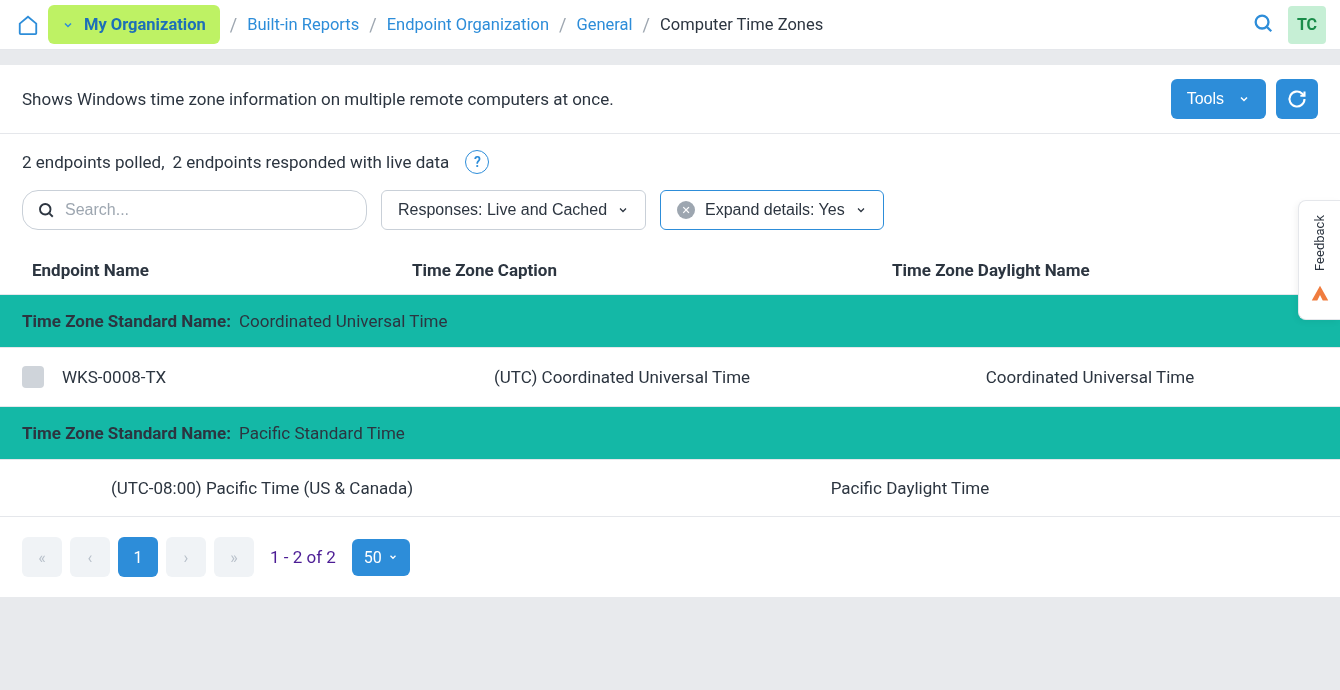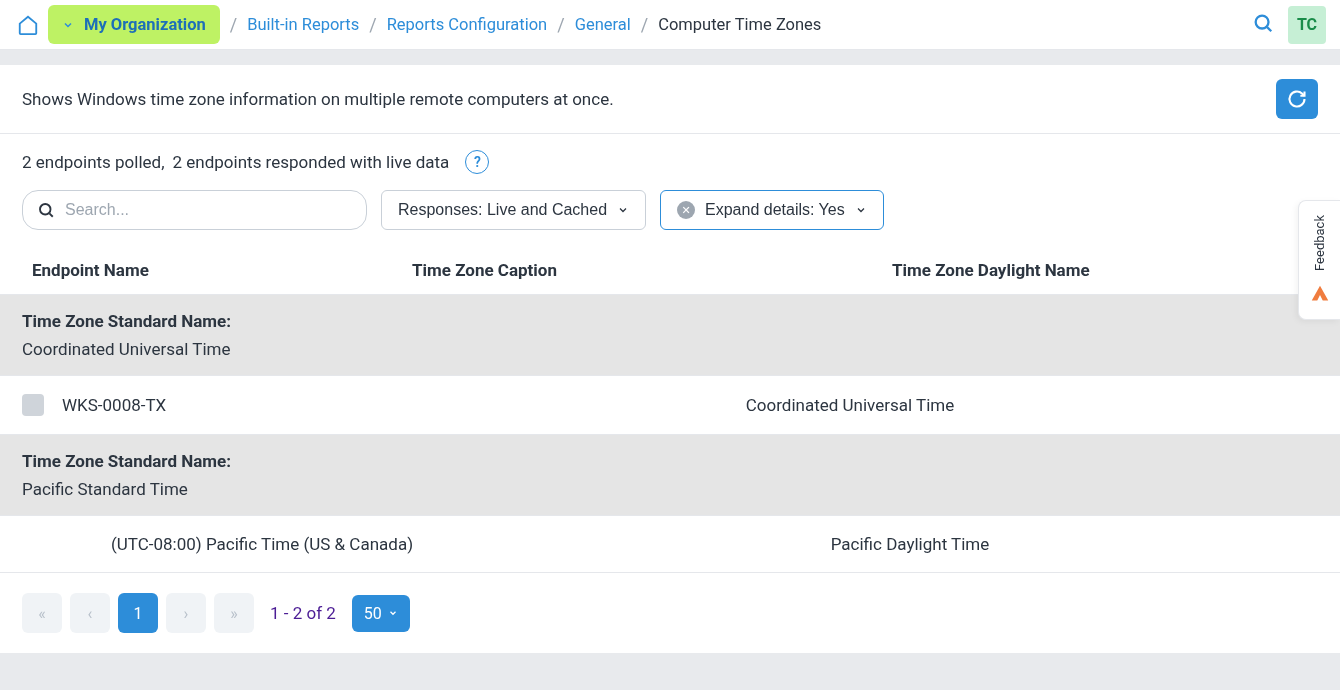--- a/index.html
+++ b/index.html
@@ -35,21 +35,21 @@
     .search-box input::placeholder { color: #9da6b0; }
     .pill-btn { display: flex; align-items: center; gap: 10px; border: 1px solid #c9d0d8; border-radius: 6px; height: 40px; padding: 0 16px; font-size: 16px; color: #2c3540; background: #fff; cursor: pointer; }
     .pill-btn.active { border-color: #2d8dd9; }
     .pill-btn .close-circ { width: 18px; height: 18px; background: #9da6b0; border-radius: 50%; color: #fff; display: flex; align-items: center; justify-content: center; font-size: 11px; }
 
     .thead { display: flex; padding: 14px 32px; border-bottom: 1px solid #e5e7eb; font-weight: 700; font-size: 17px; color: #2c3540; }
     .col1 { width: 380px; }
     .col2 { width: 480px; }
     .col3 { flex: 1; }
 
-    .group-row { background: #e5e5e5; padding: 16px 22px; border-bottom: 1px solid #e5e7eb; display: flex; gap: 8px; font-size: 17px; flex-direction: column; }
+    .group-row { background: #14b8a6; padding: 16px 22px; border-bottom: 1px solid #e5e7eb; display: flex; gap: 8px; font-size: 17px; }
     .group-label { font-weight: 700; color: #2c3540; }
     .group-value { color: #2c3540; }
 
     .data-row { display: flex; align-items: center; padding: 18px 22px; border-bottom: 1px solid #e5e7eb; font-size: 17px; color: #2c3540; text-align: center; }
     .chk { width: 22px; height: 22px; background: #cfd4da; border-radius: 4px; margin-right: 18px; cursor: pointer; }
     .dr-col1 { width: 360px; display: flex; align-items: center; }
     .dr-col2 { width: 480px; }
     .dr-col3 { flex: 1; }
 
     .pager { display: flex; align-items: center; gap: 8px; padding: 20px 22px; background:#fff; }
@@ -75,41 +75,47 @@
   </div>
   <div class="org-chip">
     <svg class="chev" width="12" height="12" viewBox="0 0 24 24" fill="none" stroke="currentColor" stroke-width="3">
         <polyline points="6 9 12 15 18 9"></polyline>
       </svg>
     <span class="lbl">My Organization</span>
   </div>
   <span class="crumb-sep">/</span>
   <span class="crumb-link">Built-in Reports</span>
   <span class="crumb-sep">/</span>
-  <span class="crumb-link">Reports Configuration</span>
+  <span class="crumb-link">Endpoint Organization</span>
   <span class="crumb-sep">/</span>
   <span class="crumb-link">General</span>
   <span class="crumb-sep">/</span>
   <span class="crumb-final">Computer Time Zones</span>
 
   <div class="topbar-right">
     <div class="search-ico-btn">
       <svg width="22" height="22" viewBox="0 0 24 24" fill="none" stroke="currentColor" stroke-width="2.5">
           <circle cx="11" cy="11" r="7"></circle>
           <line x1="21" y1="21" x2="16.5" y2="16.5"></line>
         </svg>
     </div>
     <div class="avatar">TC</div>
   </div>
 </div>
 
 <div class="content">
   <div class="desc-row">
     <span class="desc-text">Shows Windows time zone information on multiple remote computers at once.</span>
     <div class="desc-actions">
+      <button class="tools-btn">
+        <span>Tools</span>
+        <svg width="12" height="12" viewBox="0 0 24 24" fill="none" stroke="currentColor" stroke-width="3">
+            <polyline points="6 9 12 15 18 9"></polyline>
+          </svg>
+      </button>
       <button class="refresh-btn">
         <svg width="20" height="20" viewBox="0 0 24 24" fill="none" stroke="currentColor" stroke-width="2.5">
             <path d="M21 12a9 9 0 1 1-3-6.7L21 8"></path>
             <polyline points="21 3 21 8 16 8"></polyline>
           </svg>
       </button>
     </div>
   </div>
 
   <div class="status-row">
@@ -149,20 +155,21 @@
 
   <div class="group-row">
     <span class="group-label">Time Zone Standard Name:</span>
     <span class="group-value">Coordinated Universal Time</span>
   </div>
   <div class="data-row">
     <div class="dr-col1">
       <div class="chk"></div>
       <span>WKS-0008-TX</span>
     </div>
+    <div class="dr-col2">(UTC) Coordinated Universal Time</div>
     <div class="dr-col3">Coordinated Universal Time</div>
   </div>
 
   <div class="group-row">
     <span class="group-label">Time Zone Standard Name:</span>
     <span class="group-value">Pacific Standard Time</span>
   </div>
   <div class="data-row">
     <div class="dr-col2">(UTC-08:00) Pacific Time (US &amp; Canada)</div>
     <div class="dr-col3">Pacific Daylight Time</div>

